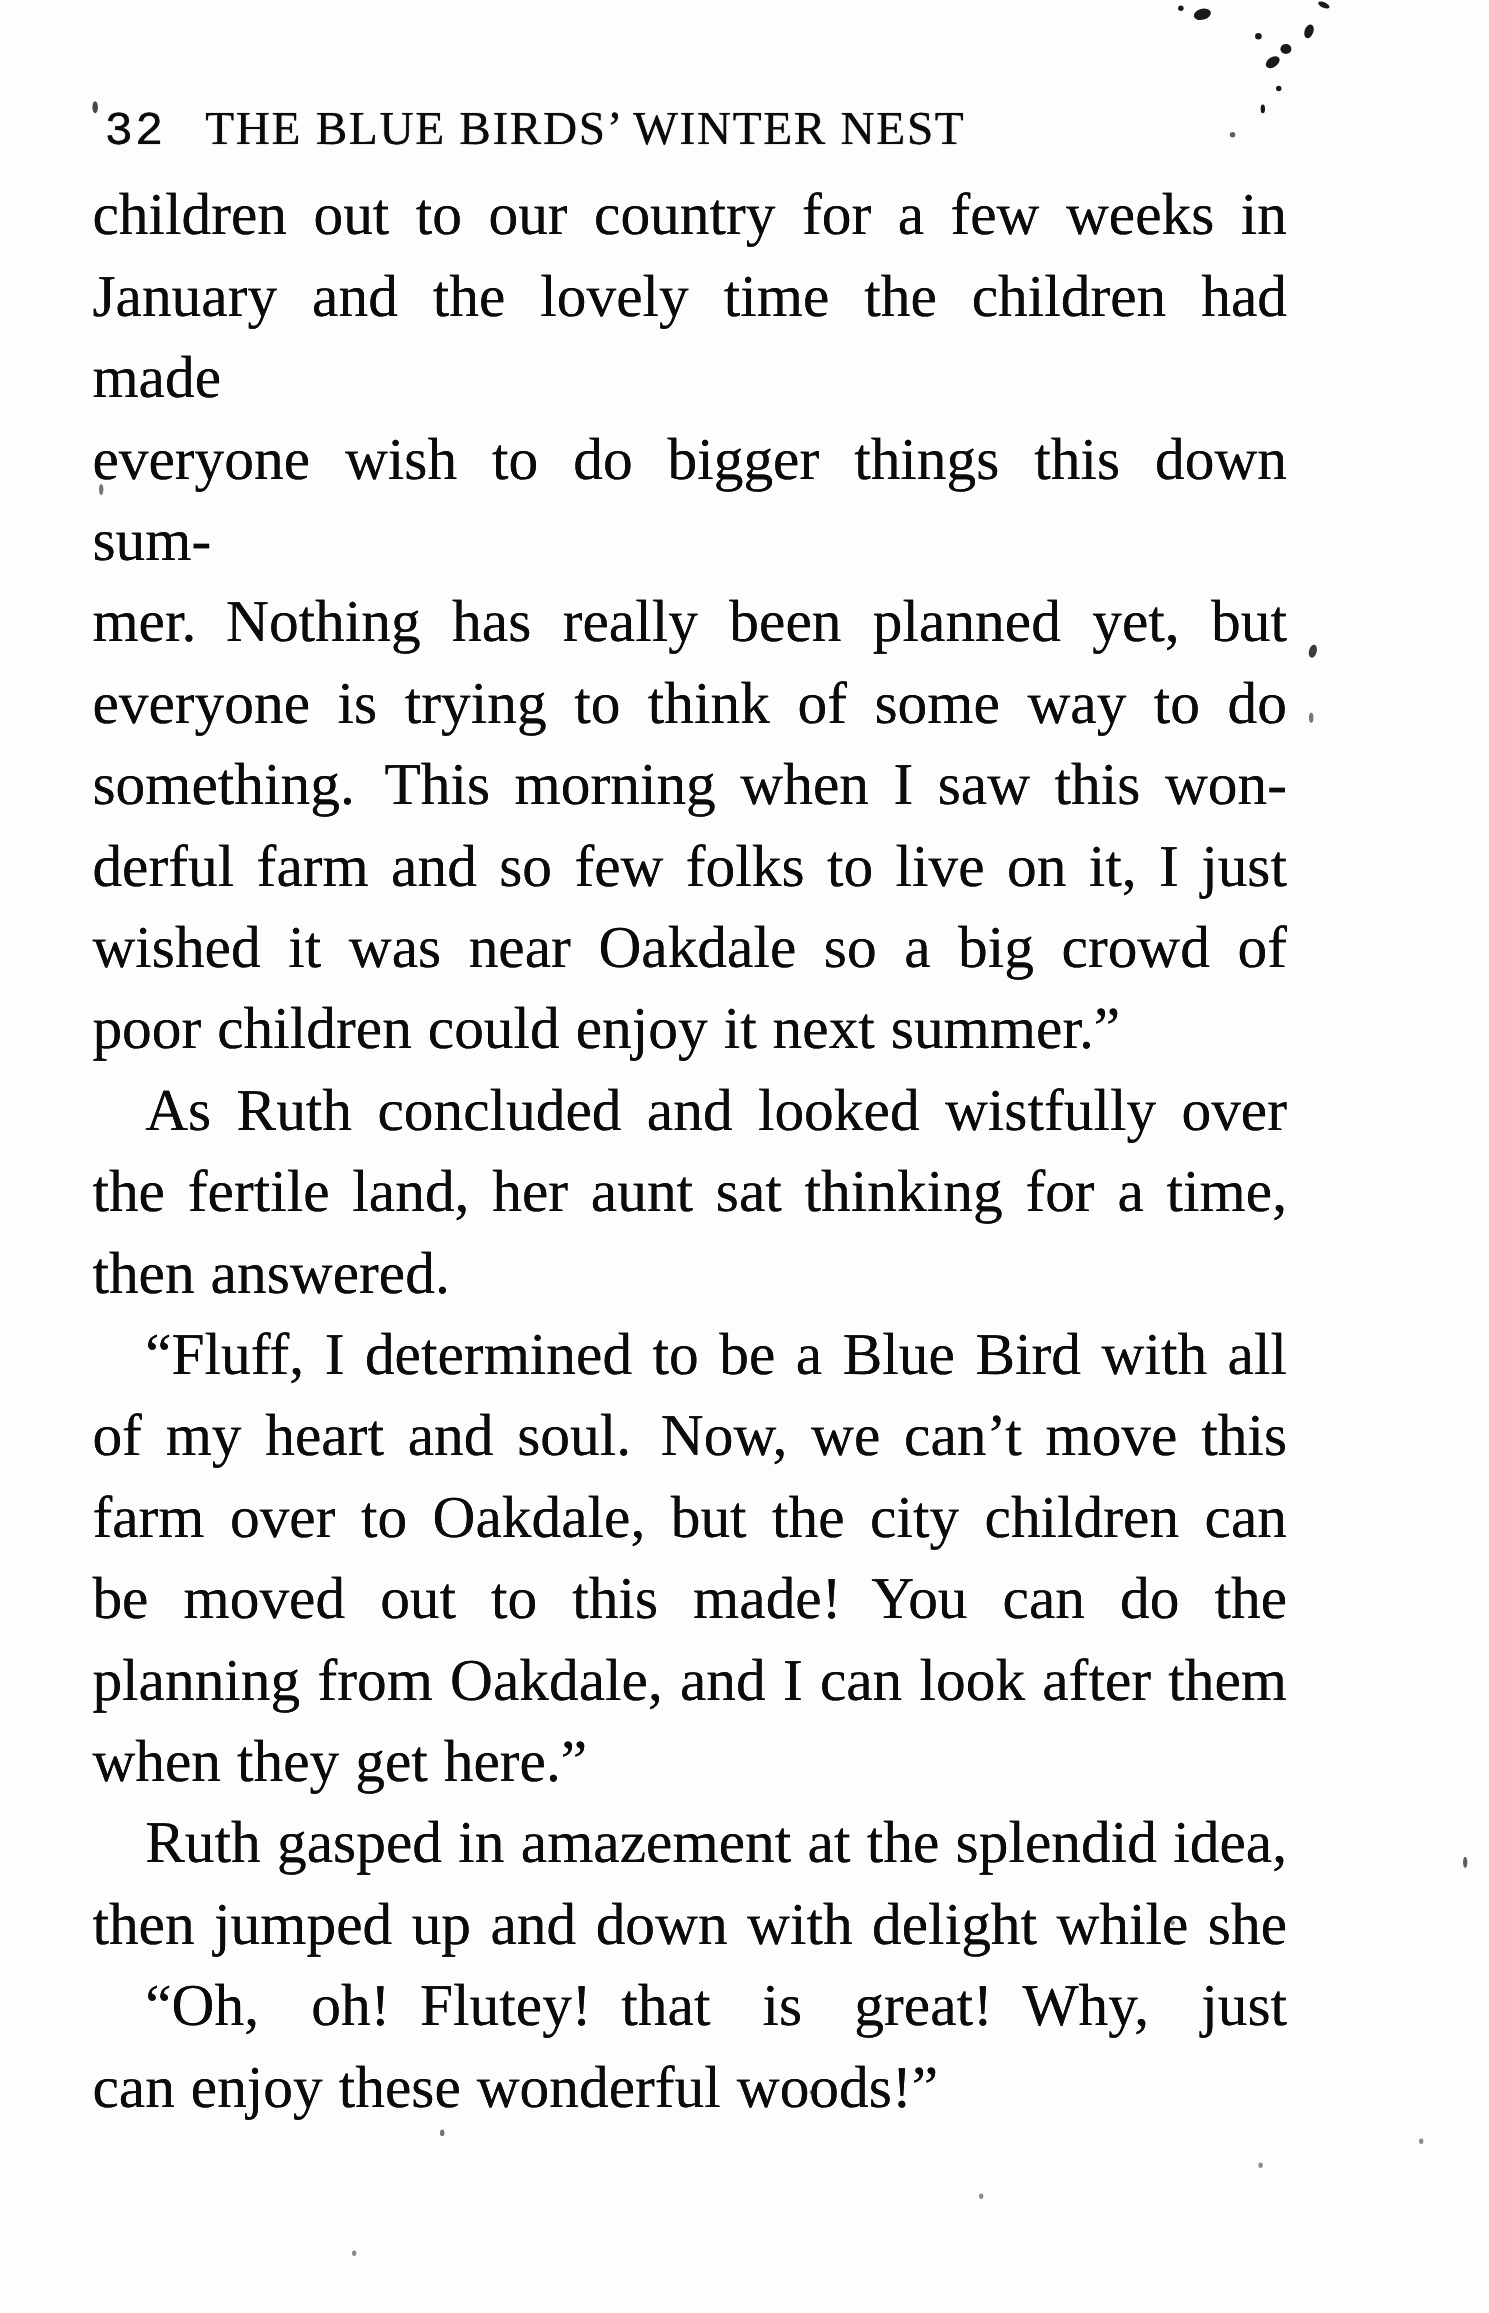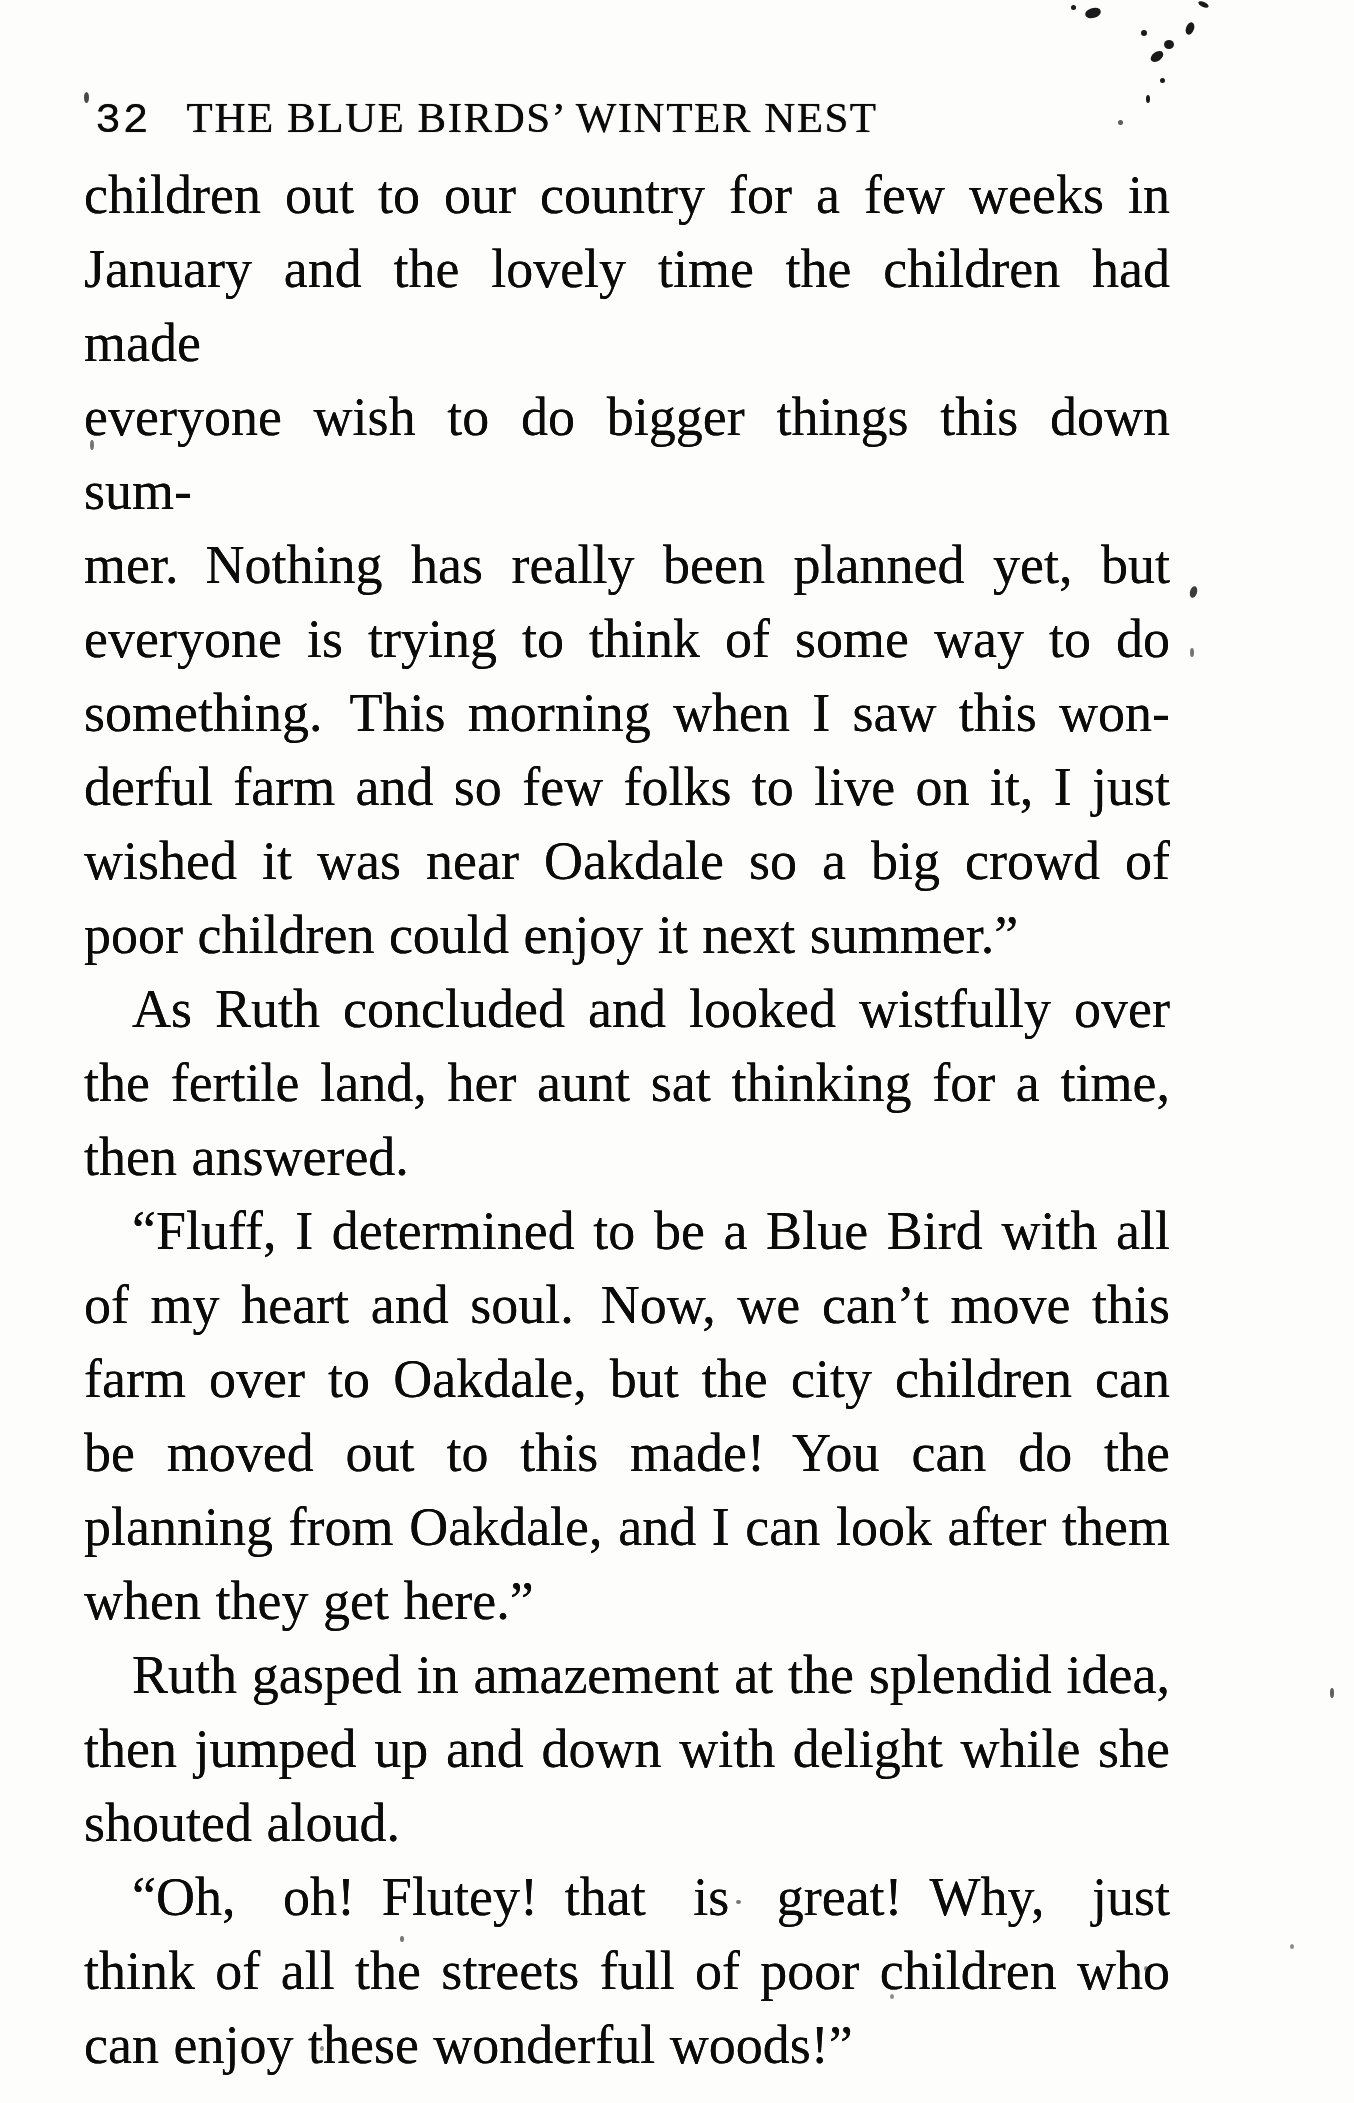--- a/index.html
+++ b/index.html
@@ -83,23 +83,21 @@
       <div class="line fill">the fertile land, her aunt sat thinking for a time,</div>
       <div class="line">then answered.</div>
       <div class="line indent fill">“Fluff, I determined to be a Blue Bird with all</div>
       <div class="line fill">of my heart and soul. Now, we can’t move this</div>
       <div class="line fill">farm over to Oakdale, but the city children can</div>
       <div class="line fill">be moved out to this made! You can do the</div>
       <div class="line fill">planning from Oakdale, and I can look after them</div>
       <div class="line">when they get here.”</div>
       <div class="line indent fill">Ruth gasped in amazement at the splendid idea,</div>
       <div class="line fill">then jumped up and down with delight while she</div>
-      <div class="line">shouted aloud.</div>
       <div class="line indent fill">“Oh, oh! Flutey! that is great! Why, just</div>
-      <div class="line fill">think of all the streets full of poor children who</div>
       <div class="line">can enjoy these wonderful woods!”</div>
     </div>
 
   <div class="speck" style="left:1085px; top:8px;  width:16px; height:10px; transform:rotate(-15deg);"></div>
   <div class="speck" style="left:1071px; top:5px;  width:5px;  height:5px;"></div>
   <div class="speck" style="left:1198px; top:2px;  width:11px; height:5px; transform:rotate(25deg);"></div>
   <div class="speck" style="left:1186px; top:22px; width:8px;  height:13px; transform:rotate(20deg);"></div>
   <div class="speck" style="left:1164px; top:40px; width:10px; height:9px;"></div>
   <div class="speck" style="left:1150px; top:52px; width:14px; height:9px; transform:rotate(-35deg);"></div>
   <div class="speck" style="left:1141px; top:30px; width:6px;  height:6px;"></div>

